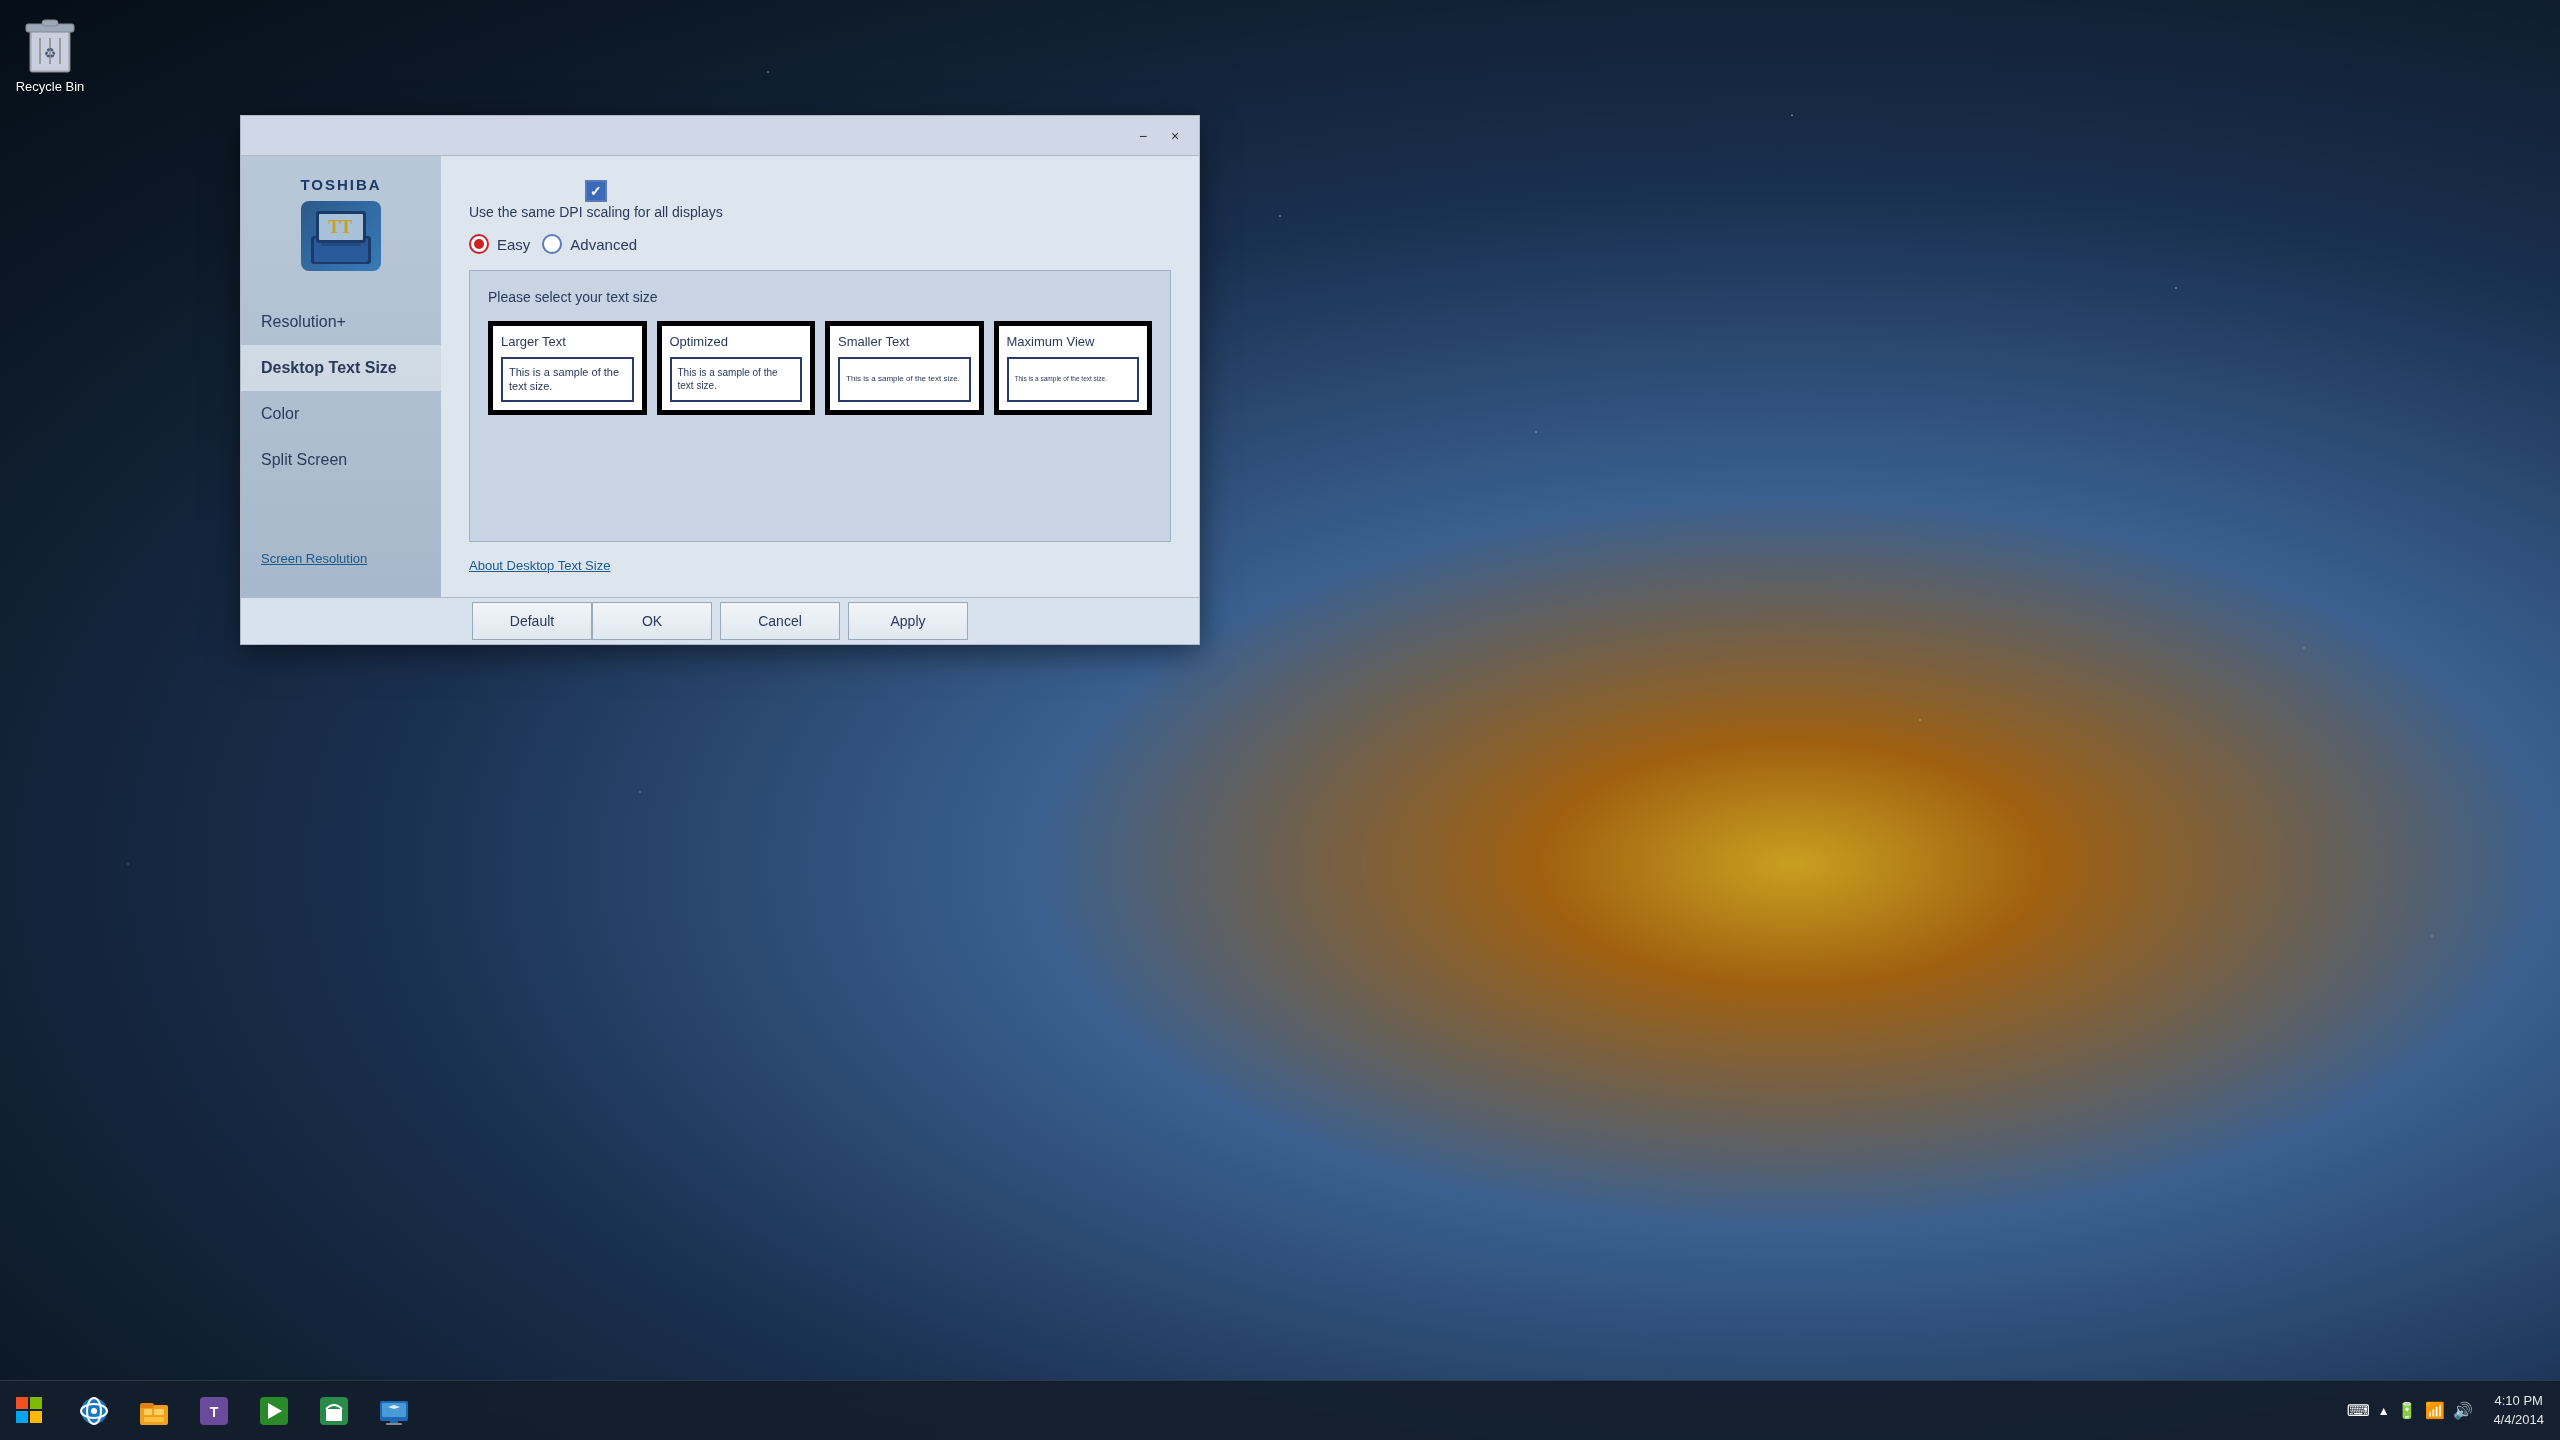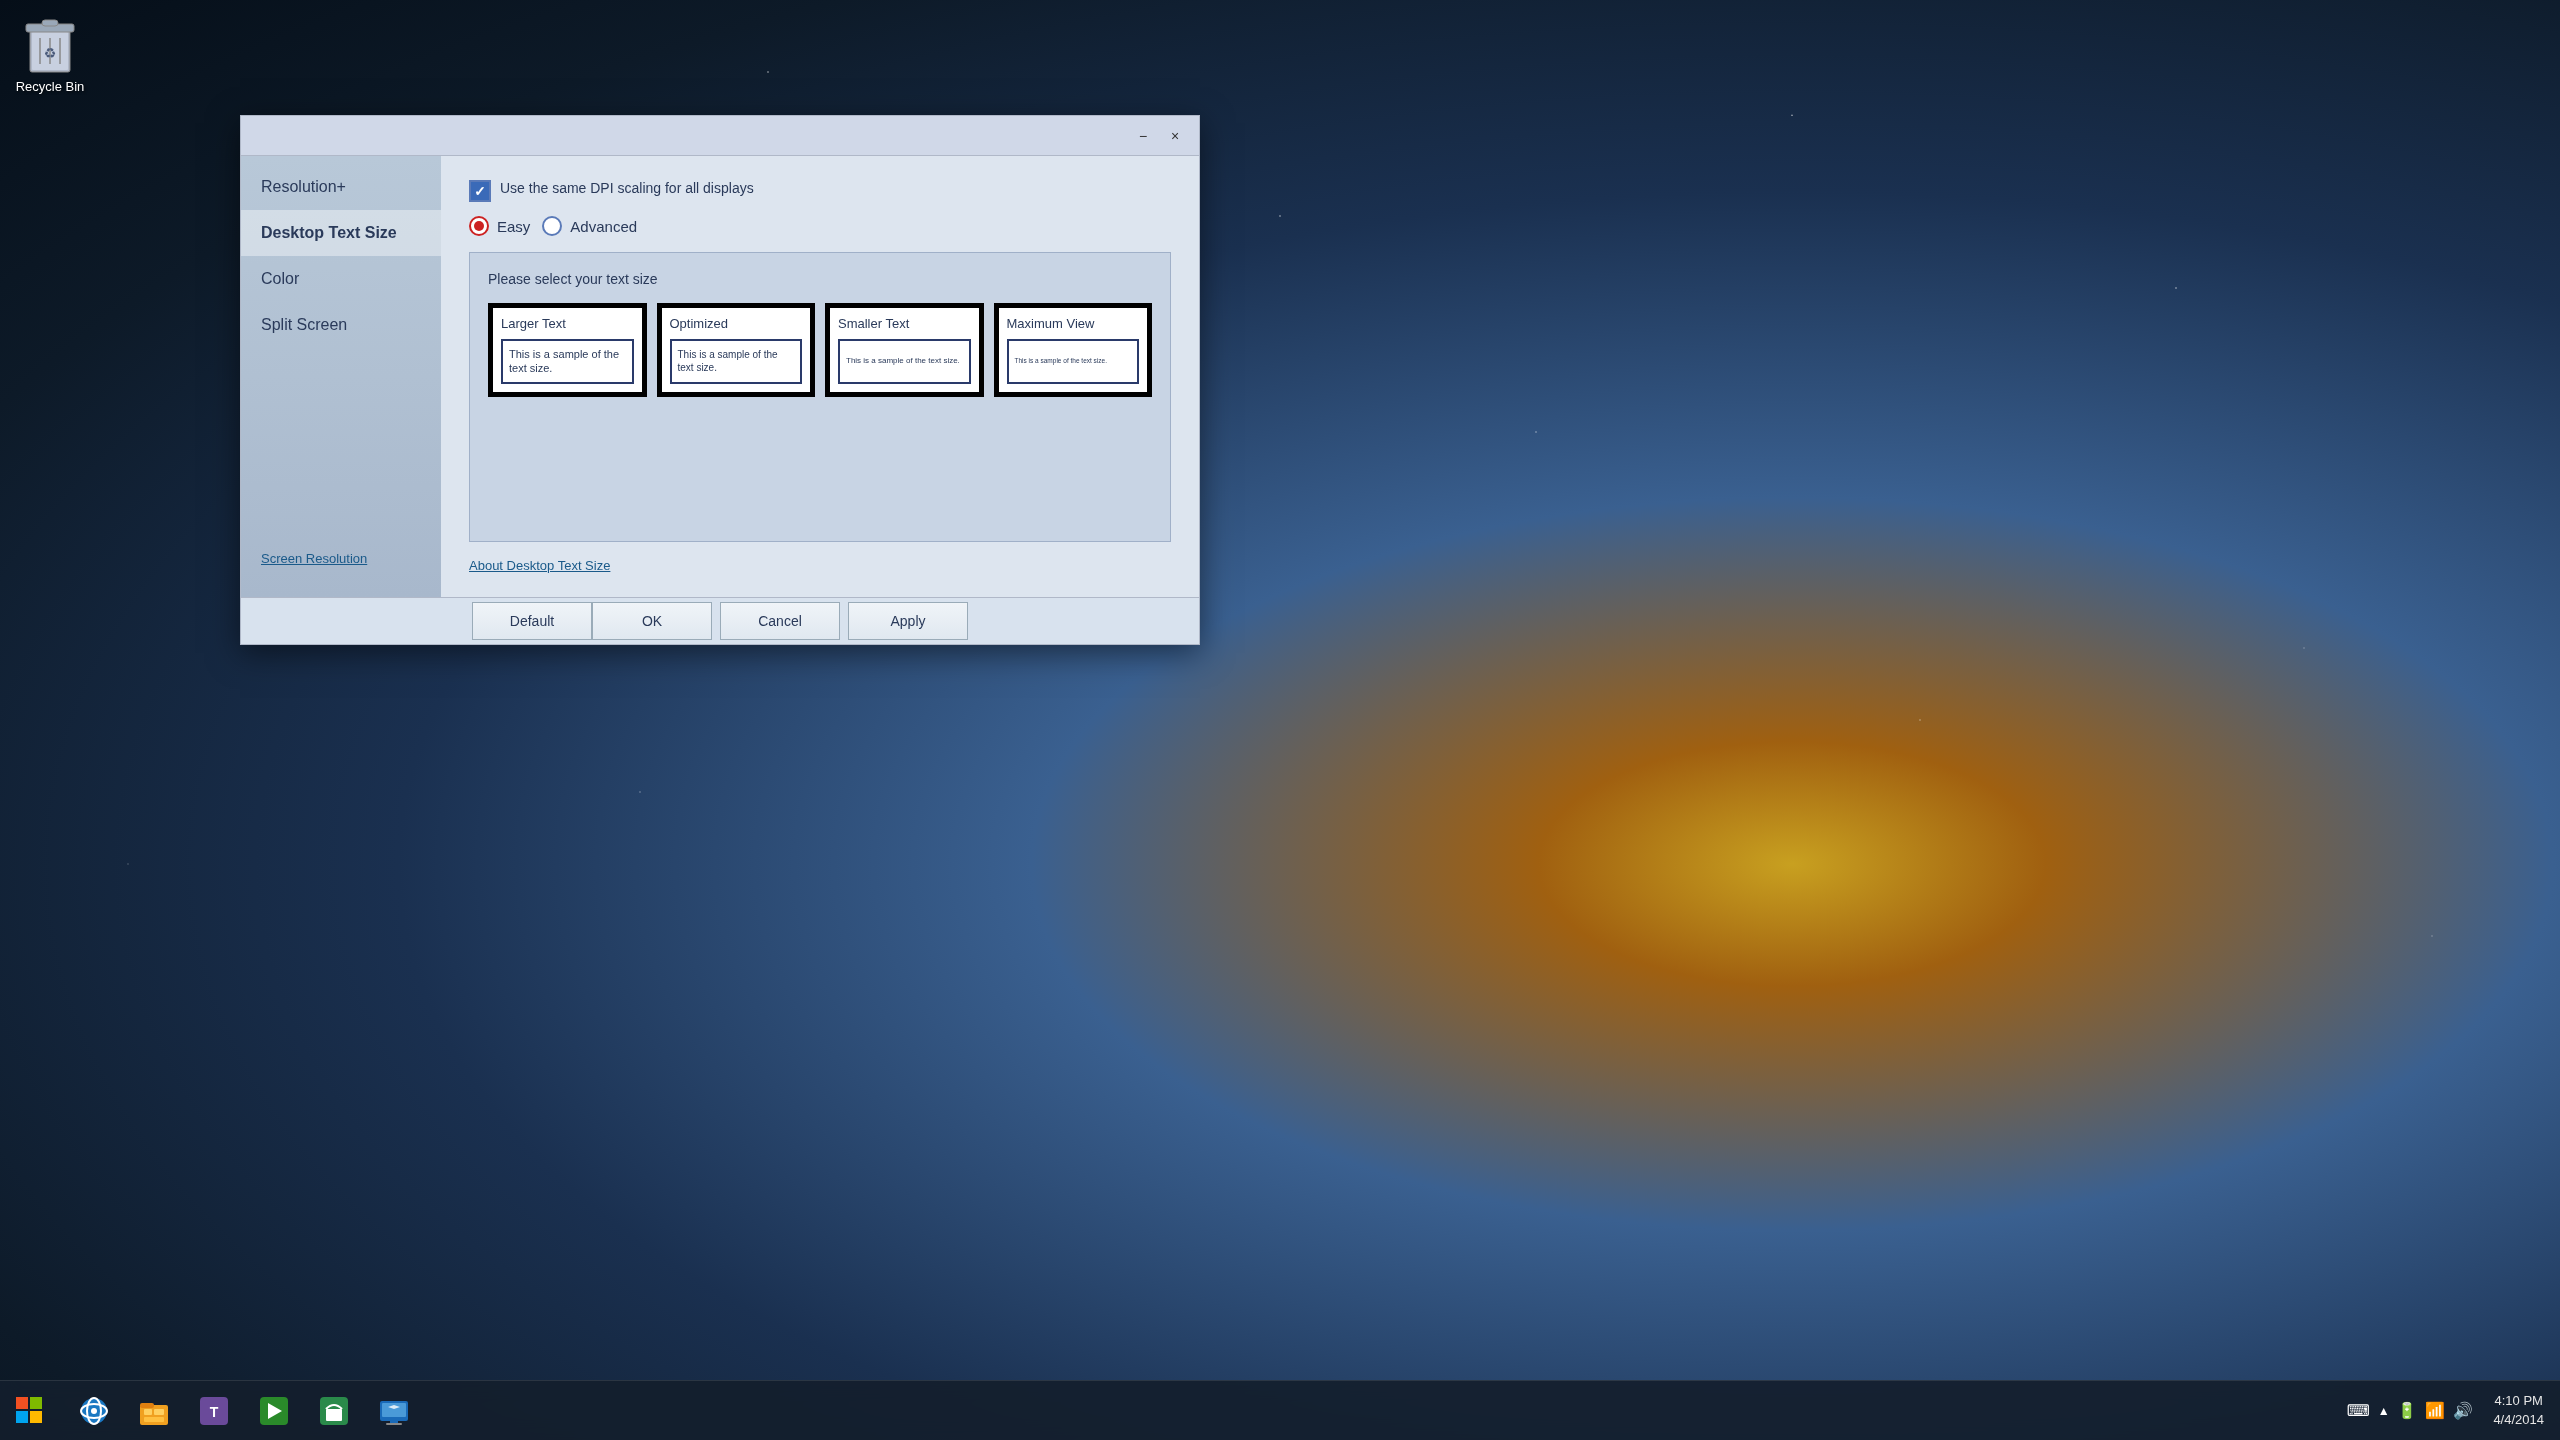--- a/index.html
+++ b/index.html
@@ -261,22 +261,24 @@
     }
 
     .option-row {
       display: flex;
       align-items: center;
       margin-bottom: 14px;
     }
 
     .checkbox-wrapper {
       display: flex;
-      gap: 9px;
-      cursor: pointer;
+      align-items: center;
+      gap: 2px;
+      cursor: pointer;
+      flex-direction: column;
     }
 
     .custom-checkbox {
       width: 22px;
       height: 22px;
       border: 2px solid #5a7ab8;
       background: white;
       display: flex;
       align-items: center;
       justify-content: center;
@@ -479,20 +481,38 @@
 <div class="dialog-window">
 
   <div class="dialog-titlebar">
     <button class="titlebar-btn">−</button>
     <button class="titlebar-btn close">×</button>
   </div>
 
   <div class="dialog-body">
 
     <div class="sidebar">
+      <div class="sidebar-logo">
+        <div class="logo-brand">TOSHIBA</div>
+        <div class="logo-icon-container">
+
+          <svg width="70" height="60" viewBox="0 0 70 60">
+
+            <rect x="5" y="30" width="60" height="28" rx="3" fill="#1a3a6a"></rect>
+            <rect x="8" y="32" width="54" height="24" rx="2" fill="#2a5a9a"></rect>
+
+            <rect x="10" y="5" width="50" height="32" rx="3" fill="#1a3a6a"></rect>
+            <rect x="13" y="8" width="44" height="26" rx="1" fill="#a8c0d8"></rect>
+
+            <text x="22" y="27" font-size="18" font-weight="bold" fill="#c8a020" font-family="serif">TT</text>
+
+            <rect x="15" y="37" width="40" height="3" rx="1" fill="#1a3a6a" opacity="0.5"></rect>
+          </svg>
+        </div>
+      </div>
 
       <div class="sidebar-nav">
         <div class="sidebar-item">
           <span>Resolution+</span>
         </div>
         <div class="sidebar-item active">
           <span>Desktop Text Size</span>
         </div>
         <div class="sidebar-item">
           <span>Color</span>

